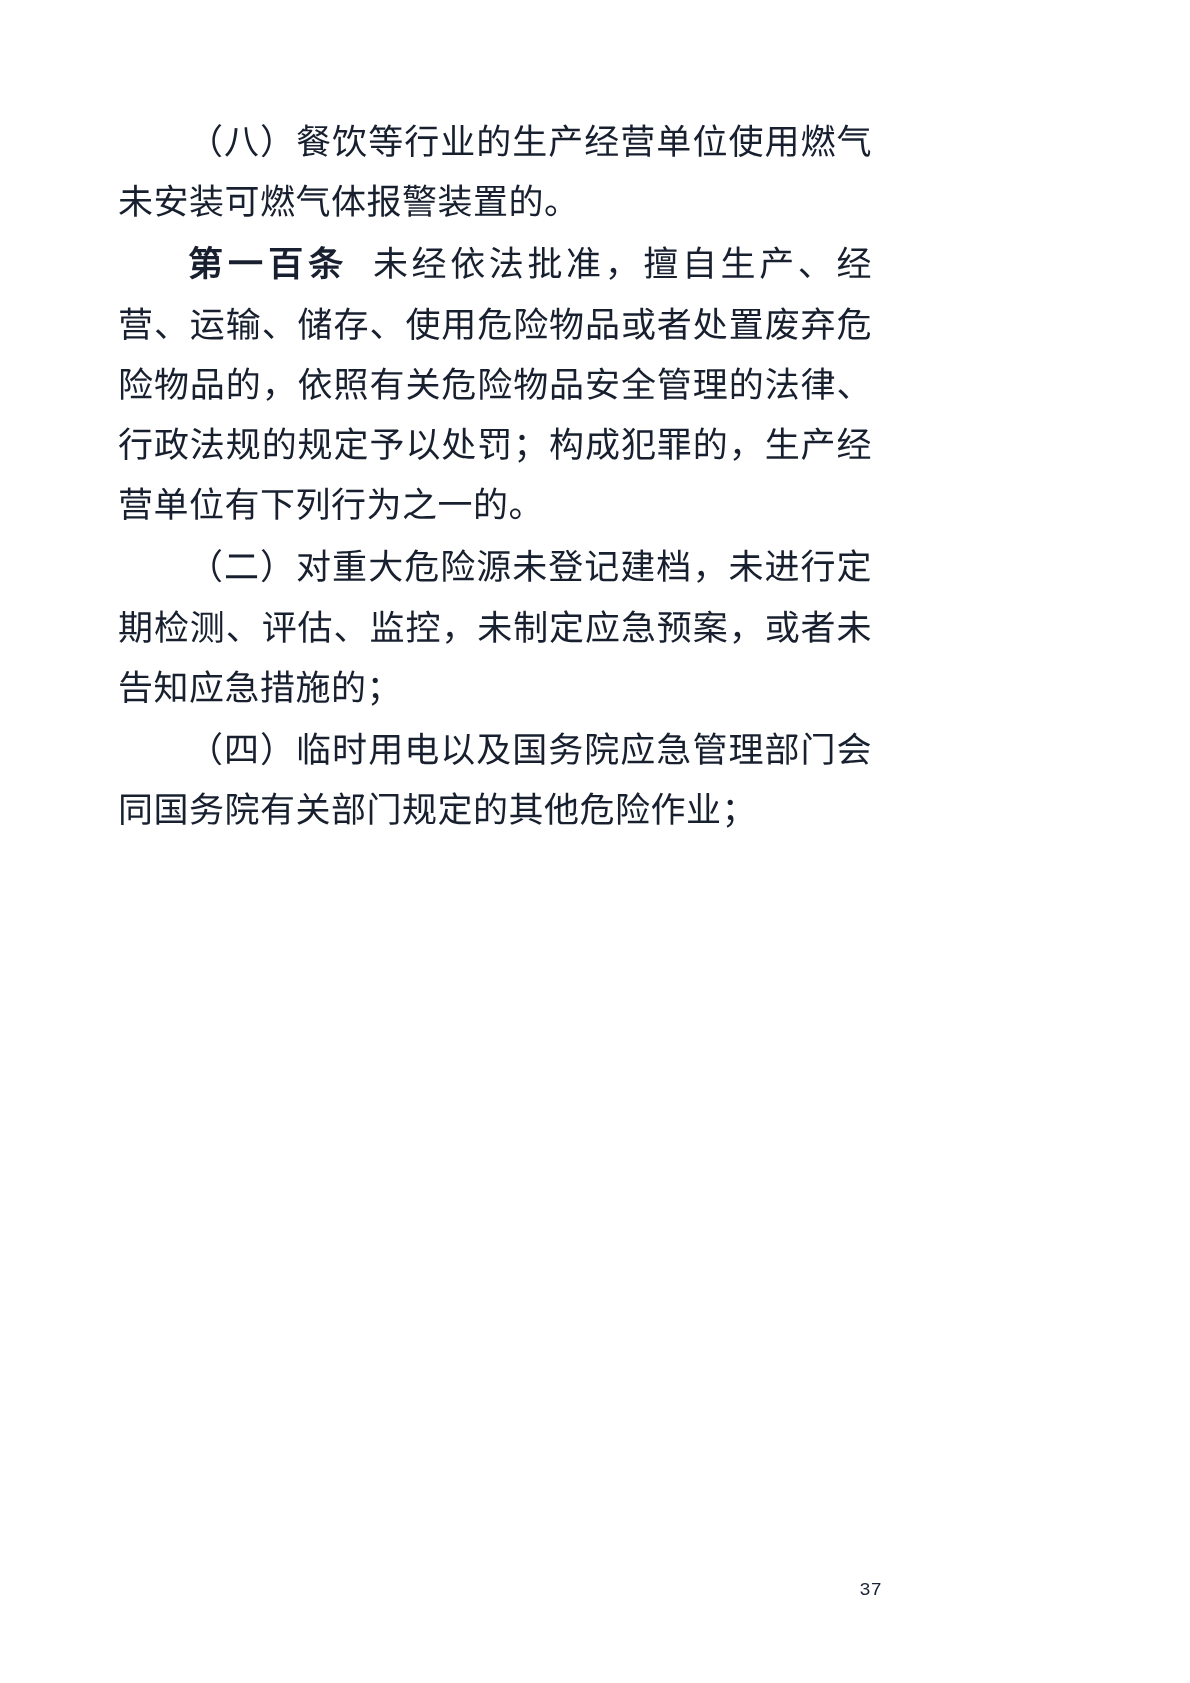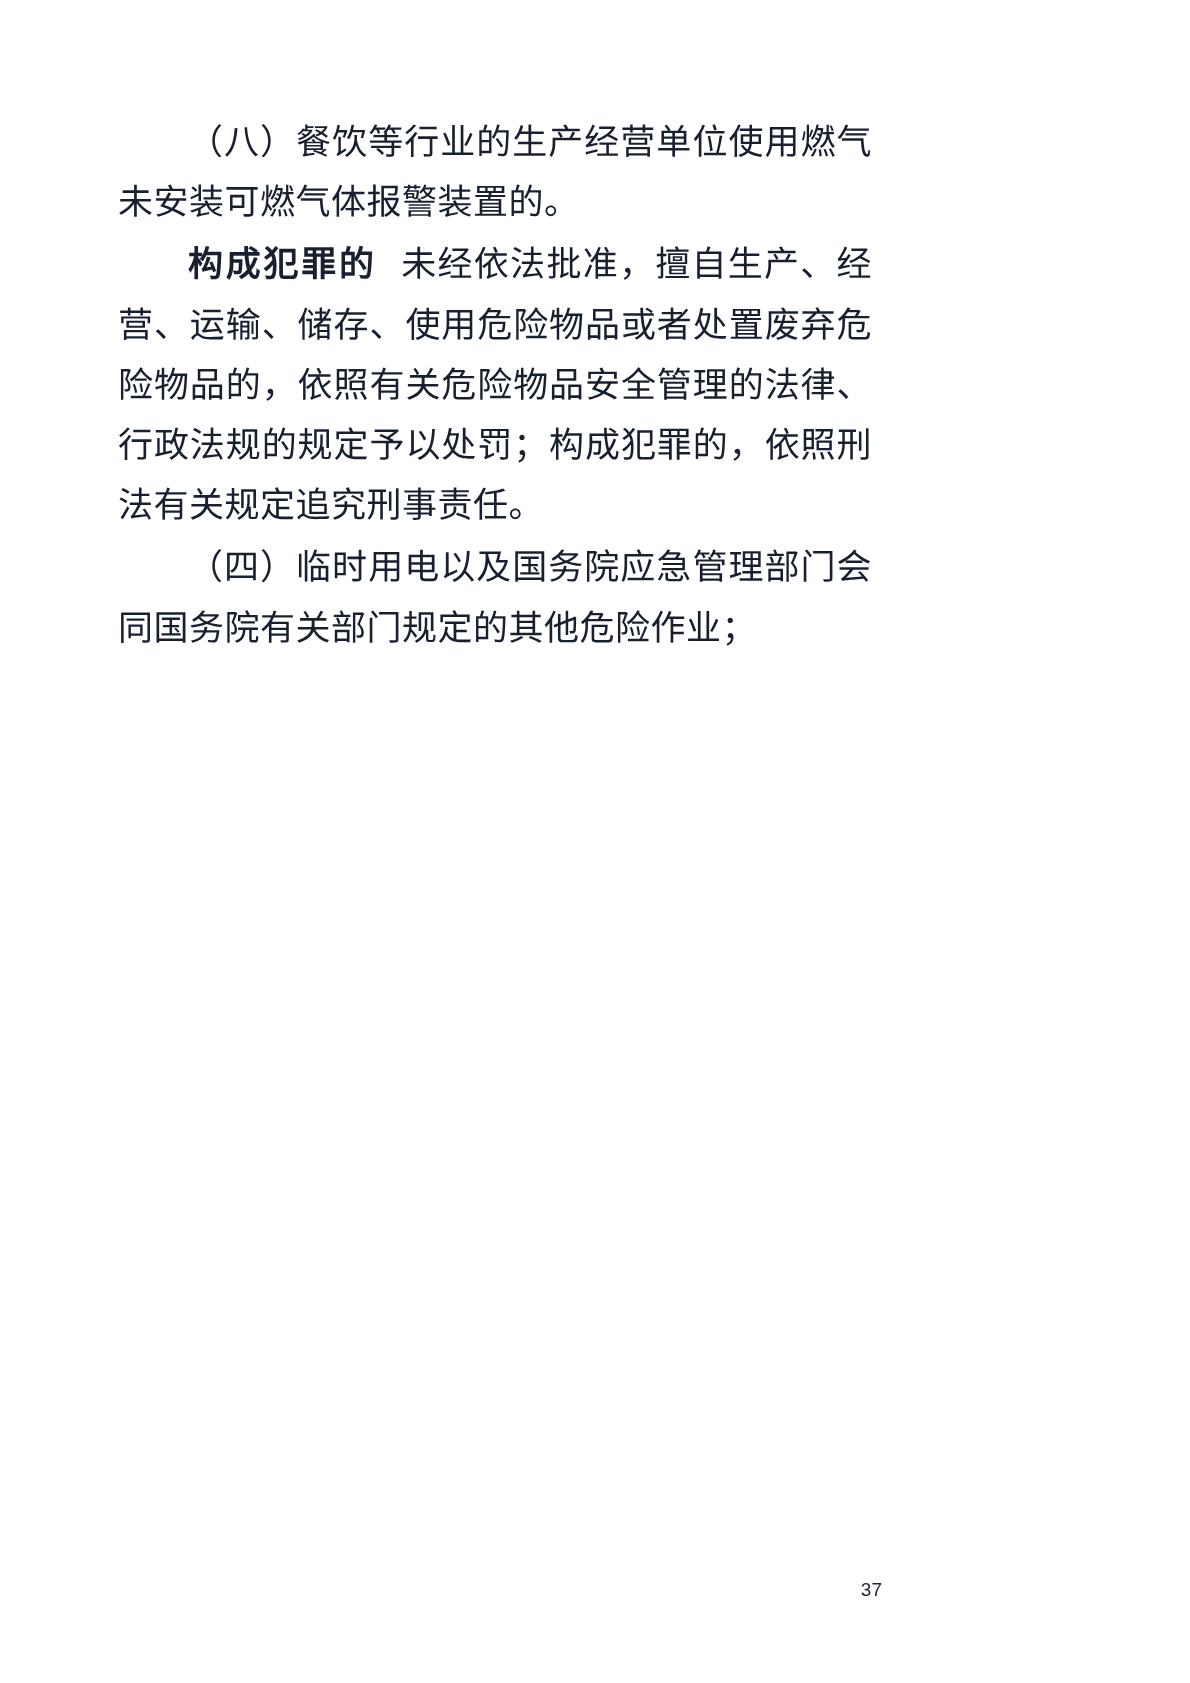--- a/index.html
+++ b/index.html
@@ -36,41 +36,44 @@
   .article-num {
     font-weight: bold;
     letter-spacing: 2px;
     margin-right: 0.7em;
   }
   .page-number {
     position: absolute;
     right: 108px;
     bottom: 82px;
     font-size: 19px;
-    font-family: Liberation Sans, sans-serif;
+    font-family: Liberation Mono, monospace;
     color: #1b2436;
   }
 </style>
 </head>
 <body>
 
 <div class="page">
 
   <div class="doc-body">
 
     <p class="para">
       <span>（八）餐饮等行业的生产经营单位使用燃气未安装可燃气体报警装置的。</span>
     </p>
 
     <p class="para">
-      <span class="article-num">构成犯罪的</span><span>未经依法批准，擅自生产、经营、运输、储存、使用危险物品或者处置废弃危险物品的，依照有关危险物品安全管理的法律、行政法规的规定予以处罚；构成犯罪的，依照刑法有关规定追究刑事责任。</span>
+      <span class="article-num">第一百条</span><span>未经依法批准，擅自生产、经营、运输、储存、使用危险物品或者处置废弃危险物品的，依照有关危险物品安全管理的法律、行政法规的规定予以处罚；构成犯罪的，生产经营单位有下列行为之一的。</span>
     </p>
 
 
 
+    <p class="para">
+      <span>（二）对重大危险源未登记建档，未进行定期检测、评估、监控，未制定应急预案，或者未告知应急措施的；</span>
+    </p>
 
 
     <p class="para">
       <span>（四）临时用电以及国务院应急管理部门会同国务院有关部门规定的其他危险作业；</span>
     </p>
 
   </div>
 
   <div class="page-number">37</div>
 

